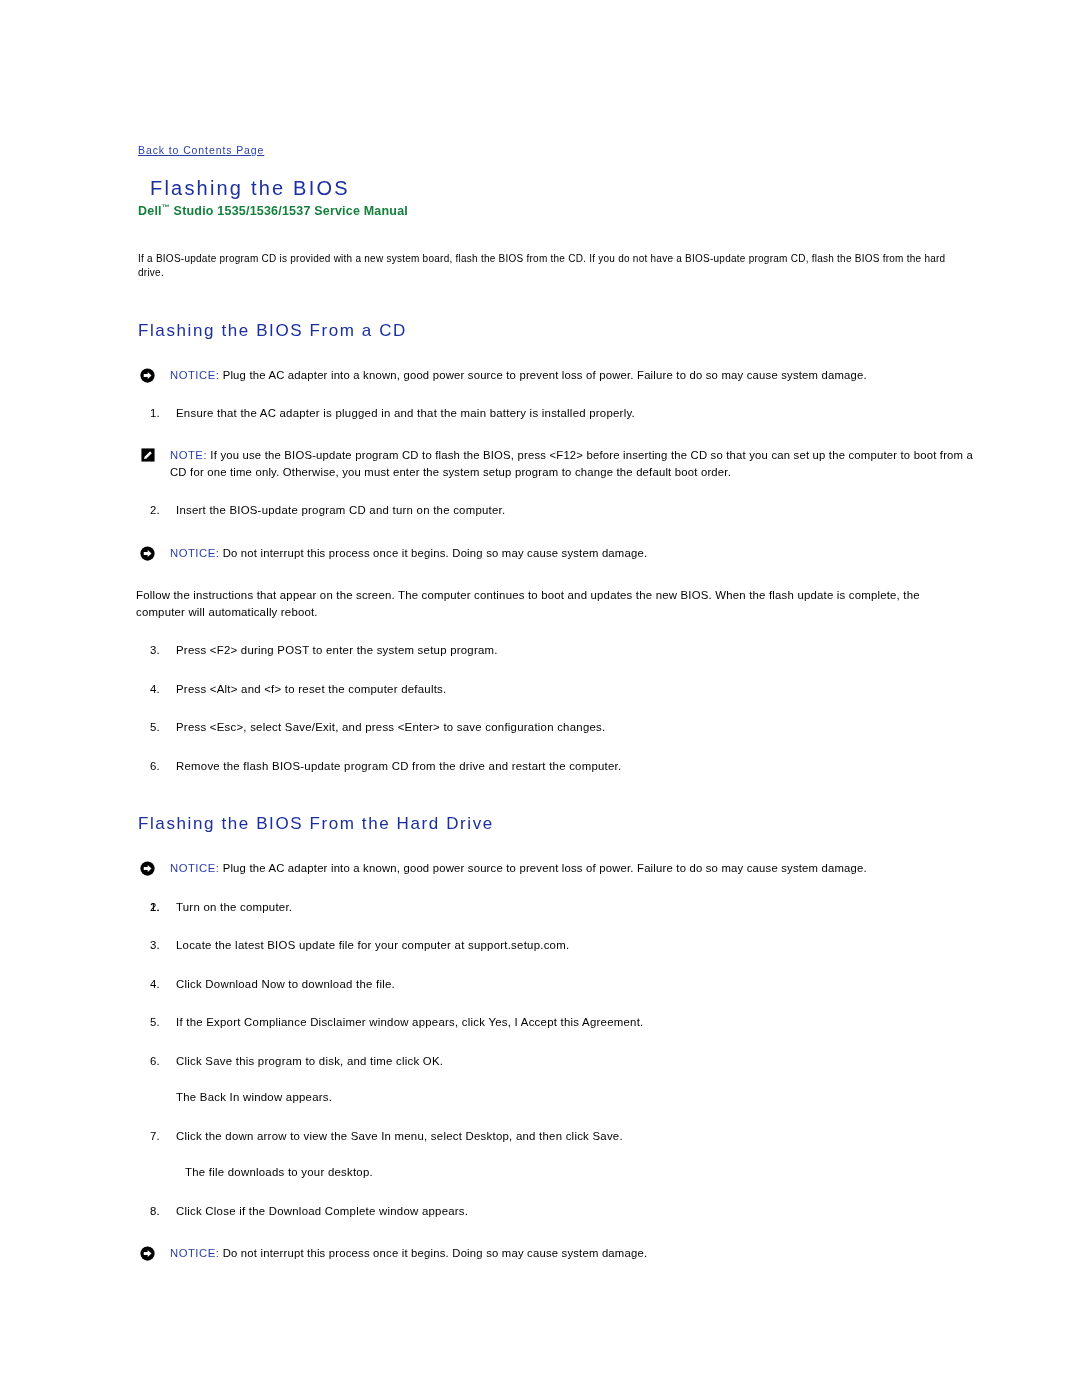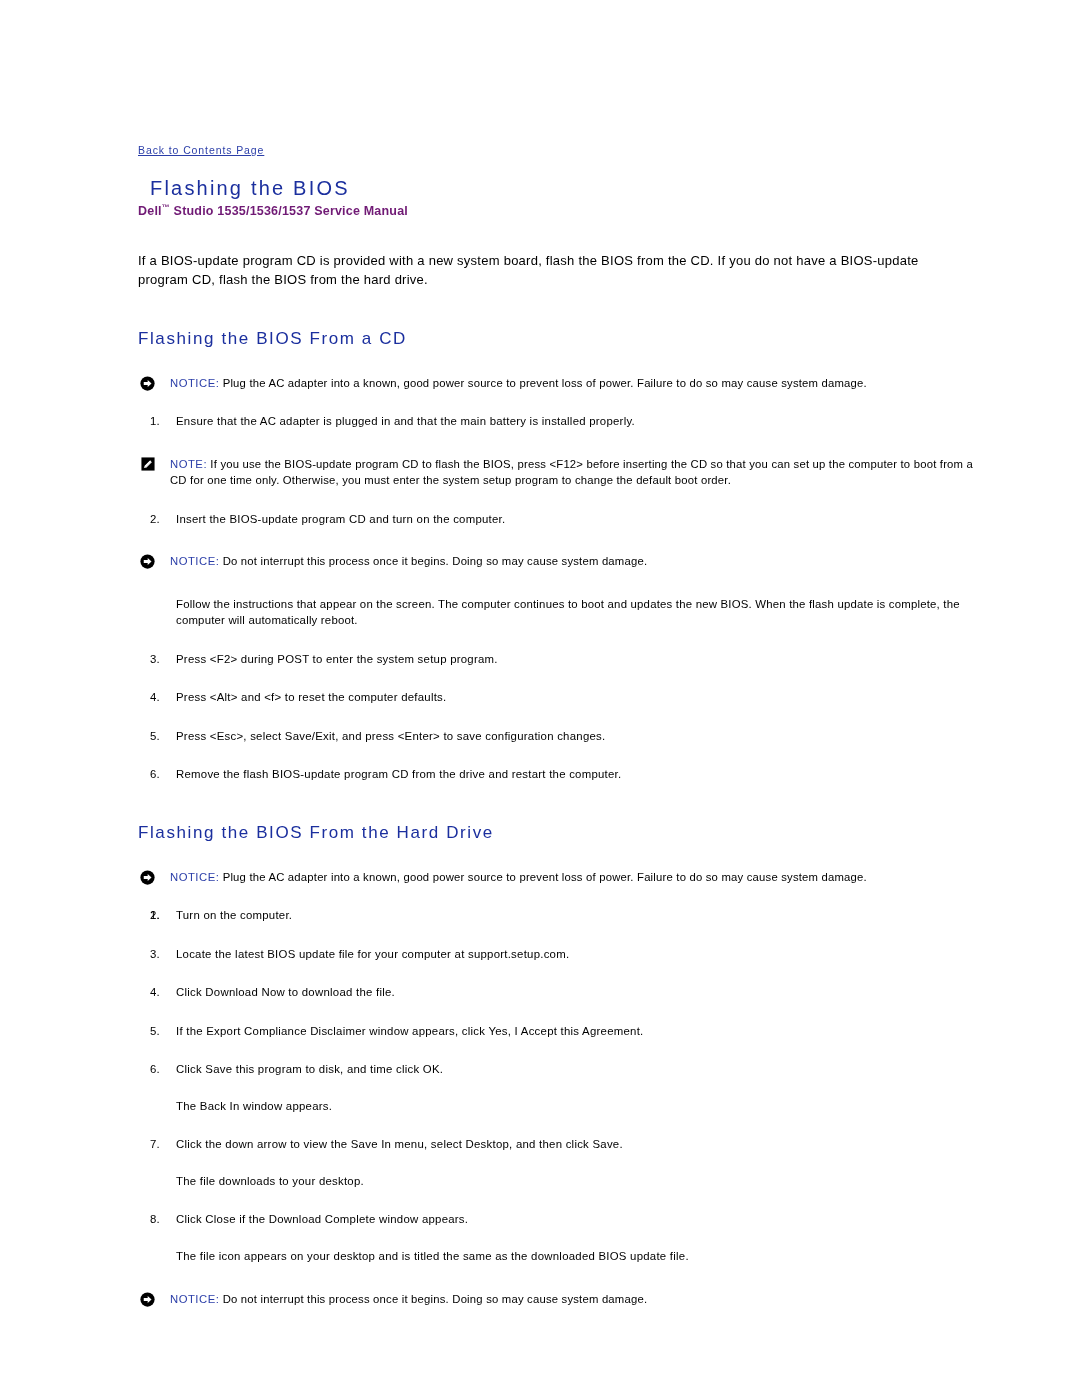--- a/index.html
+++ b/index.html
@@ -35,32 +35,32 @@
   }
   h1.doc-title {
     color: #1b2f9e;
     font-size: 20px;
     font-weight: normal;
     letter-spacing: 2.2px;
     margin: 0 0 2px 14px;
     line-height: 1.25;
   }
   .doc-subtitle {
-    color: #701a75;
+    color: #15803d;
     font-size: 12.5px;
     font-weight: bold;
     letter-spacing: 0.2px;
     margin: 0 0 0 2px;
   }
   .doc-subtitle sup {
     font-size: 8px;
     vertical-align: super;
   }
   p.intro {
-    font-size: 13px;
+    font-size: 10px;
     line-height: 1.42;
     letter-spacing: 0.25px;
     margin: 34px 0 0 2px;
     width: 812px;
   }
   h2.section-head {
     color: #1b2f9e;
     font-size: 17px;
     font-weight: normal;
     letter-spacing: 1.6px;
@@ -118,21 +118,20 @@
   .followup {
     margin-top: 20px;
     margin-left: 40px;
     font-size: 11.4px;
     line-height: 1.45;
     letter-spacing: 0.25px;
     width: 790px;
   }
   .para-block {
     margin-top: 26px;
-    margin-left: 40px;
     font-size: 11.4px;
     line-height: 1.45;
     letter-spacing: 0.2px;
     width: 790px;
   }
   .mt-sm { margin-top: 18px; }
   .mt-lg { margin-top: 30px; }
 </style>
 </head>
 <body>
@@ -231,25 +230,24 @@
     </li>
     <li class="step">
       <span class="num">5.</span><span>If the Export Compliance Disclaimer window appears, click Yes, I Accept this Agreement.</span>
     </li>
     <li class="step">
       <span class="num">6.</span><span>Click Save this program to disk, and time click OK.</span>
       <div class="followup" style="margin-left:0">The Back In window appears.</div>
     </li>
     <li class="step">
       <span class="num">7.</span><span>Click the down arrow to view the Save In menu, select Desktop, and then click Save.</span>
-      <div class="followup" style="margin-left:0">The file downloads to your desktop.</div>
+      <div class="followup" style="margin-left:9px">The file downloads to your desktop.</div>
     </li>
     <li class="step">
       <span class="num">8.</span><span>Click Close if the Download Complete window appears.</span>
-      <div class="followup" style="margin-left:0">The file icon appears on your desktop and is titled the same as the downloaded BIOS update file.</div>
     </li>
   </ol>
 
   <div class="admon">
     <svg class="icon-notice" viewBox="0 0 16 16">
       <circle cx="8" cy="8" r="7.6" fill="#000000"></circle>
       <path d="M4 6.3 L8.2 6.3 L8.2 4.2 L12.3 8 L8.2 11.8 L8.2 9.7 L4 9.7 Z" fill="#ffffff"></path>
     </svg>
     <span class="admon-label">NOTICE:</span><span class="admon-body"> Do not interrupt this process once it begins. Doing so may cause system damage.</span>
   </div>

